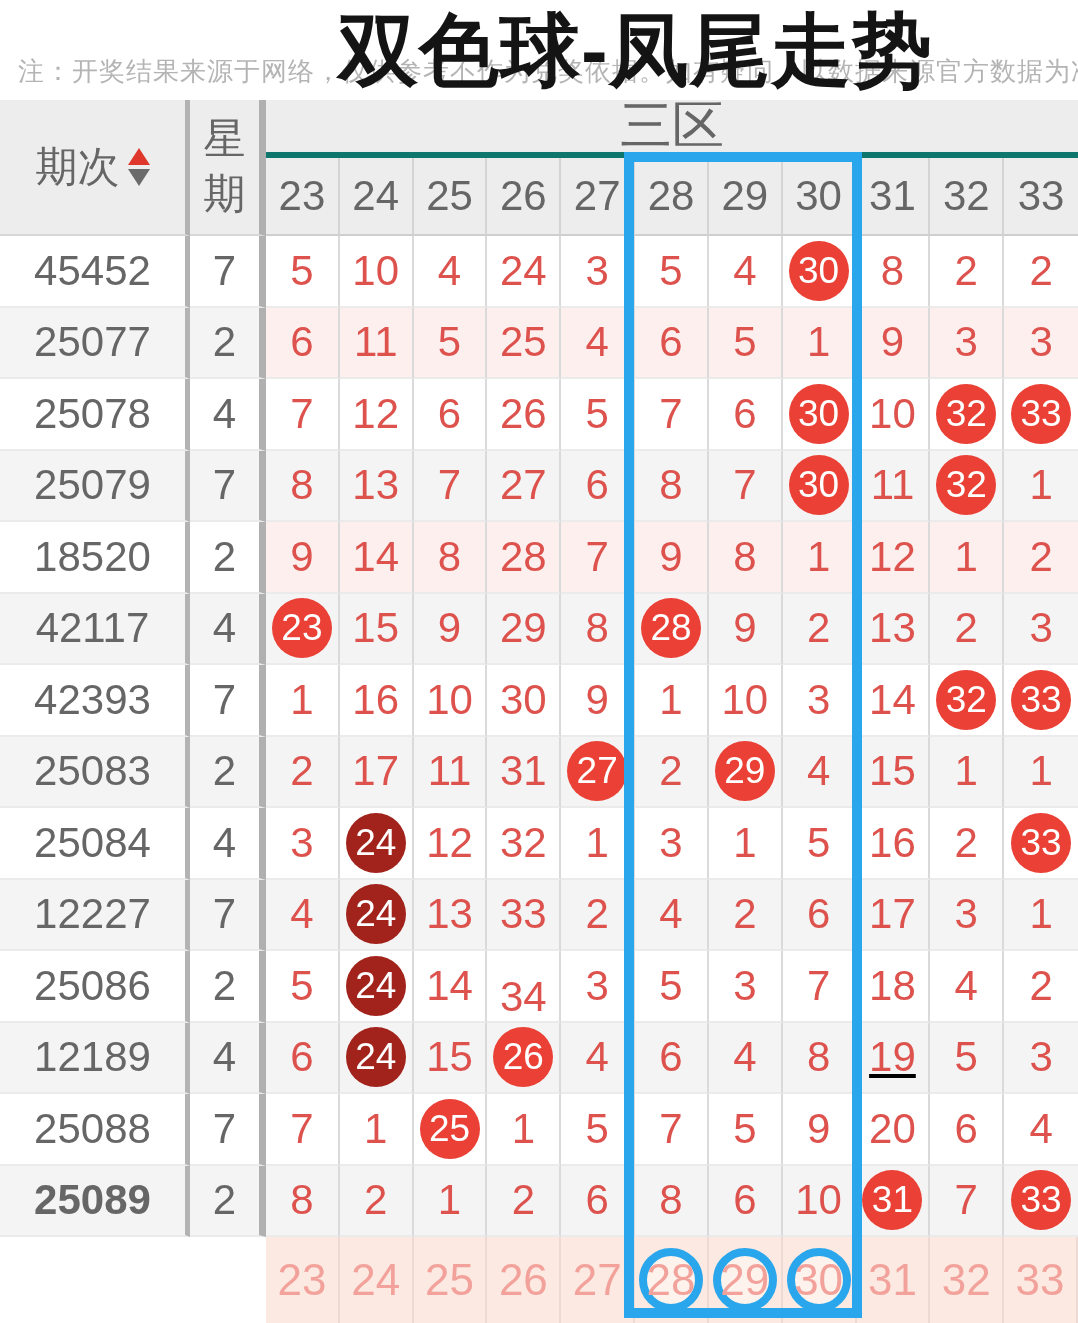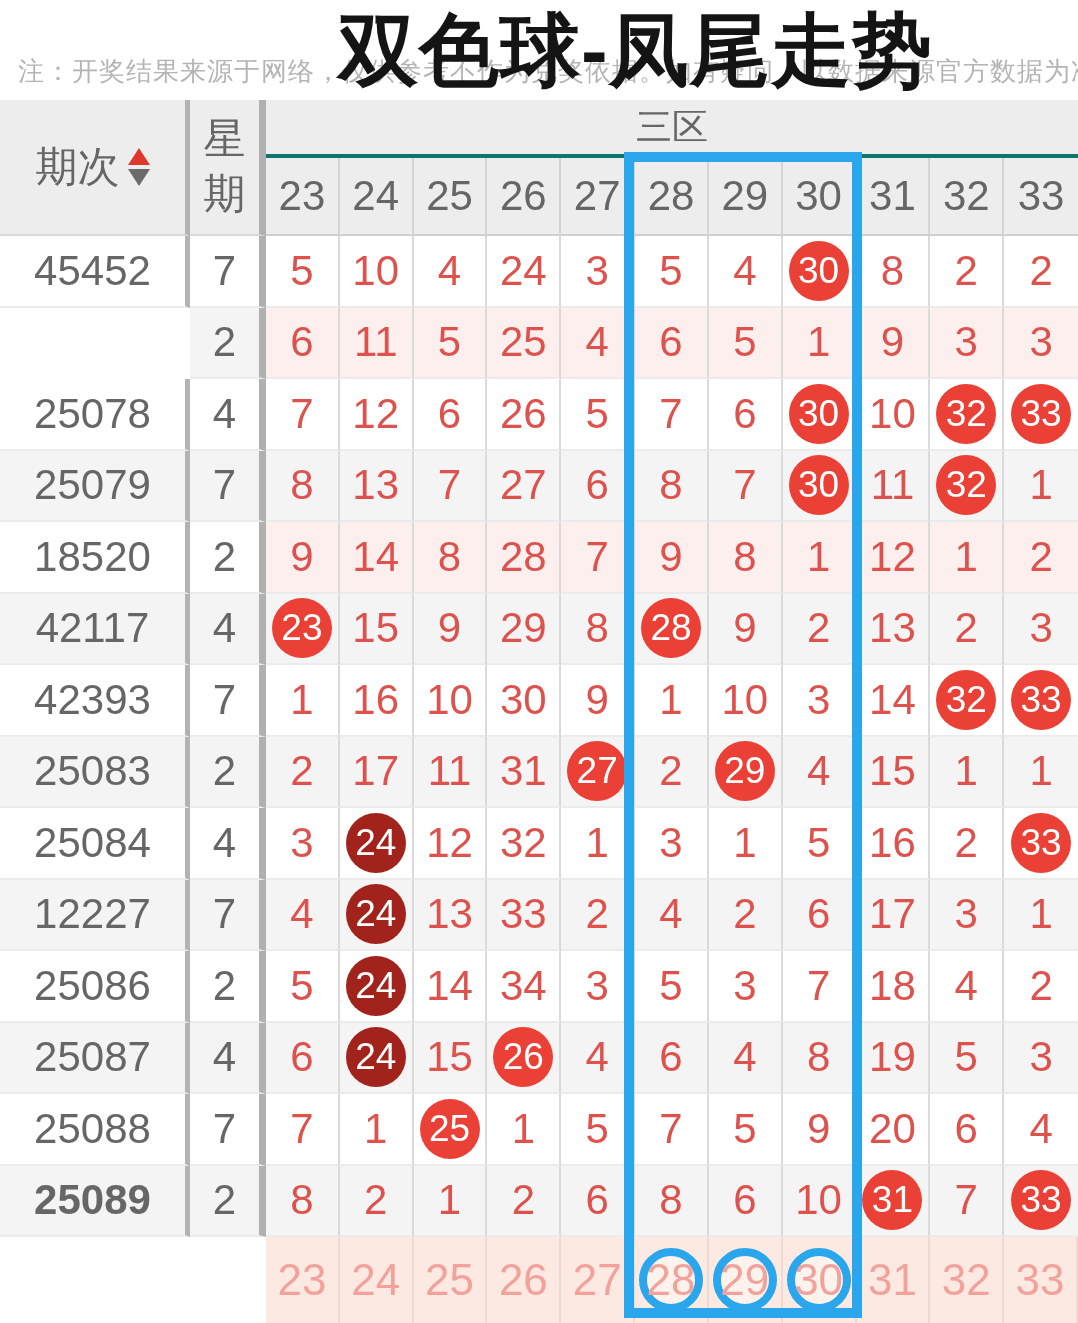--- a/index.html
+++ b/index.html
@@ -13,21 +13,21 @@
     grid-template-columns:190px 76px repeat(11,1fr);
     grid-template-rows:58px 78px repeat(14,71.5px) 86px; }
   .c { display:flex; align-items:center; justify-content:center;
     border-right:2px solid #dadada; border-bottom:2px solid #ebebeb; }
   .hd { background:#ededed; color:#666; }
   .h-period { grid-column:1; grid-row:1/3; border-right:5px solid #b3b3b3;
     border-bottom:2px solid #d8d8d8; font-size:42px; gap:8px; }
   .h-week { grid-column:2; grid-row:1/3; border-right:7px solid #b0b0b0;
     border-bottom:2px solid #d8d8d8; font-size:42px; flex-direction:column; line-height:1.3; }
   .h-zone { grid-column:3/14; grid-row:1; border-right:none;
-    border-bottom:4px solid #0f766e; font-size:36px; }
+    border-bottom:6px solid #0f766e; font-size:52px; }
   .hnum { grid-row:2; border-bottom:2px solid #cfcfcf; font-size:42px; border-right:2px solid #d4d4d4; }
   .sort { display:flex; flex-direction:column; align-items:center; }
   .tri-up { width:0; height:0; border-left:11px solid transparent; border-right:11px solid transparent;
     border-bottom:17px solid #df372b; }
   .tri-down { width:0; height:0; border-left:11px solid transparent; border-right:11px solid transparent;
     border-top:17px solid #6b6b6b; margin-top:4px; }
   .pcell { color:#666; font-size:42px; border-right:5px solid #b3b3b3; }
   .wcell { color:#666; font-size:42px; border-right:7px solid #b0b0b0; }
   .ncell { font-size:42px; }
   .rnum { color:#dd524d; }
@@ -110,20 +110,21 @@
     </div>
     <div class="c ncell white" style="grid-area: 3 / 11;">
       <span class="rnum">8</span>
     </div>
     <div class="c ncell white" style="grid-area: 3 / 12;">
       <span class="rnum">2</span>
     </div>
     <div class="c ncell white last" style="grid-area: 3 / 13;">
       <span class="rnum">2</span>
     </div>
+    <div class="c pcell gray" style="grid-area: 4 / 1;">25077</div>
     <div class="c wcell gray" style="grid-area: 4 / 2;">2</div>
     <div class="c ncell pink" style="grid-area: 4 / 3;">
       <span class="rnum">6</span>
     </div>
     <div class="c ncell pink" style="grid-area: 4 / 4;">
       <span class="rnum">11</span>
     </div>
     <div class="c ncell pink" style="grid-area: 4 / 5;">
       <span class="rnum">5</span>
     </div>
@@ -435,21 +436,21 @@
     <div class="c wcell white" style="grid-area: 13 / 2;">2</div>
     <div class="c ncell white" style="grid-area: 13 / 3;">
       <span class="rnum">5</span>
     </div>
     <div class="c ncell white" style="grid-area: 13 / 4;">
       <span class="ball dark">24</span>
     </div>
     <div class="c ncell white" style="grid-area: 13 / 5;">
       <span class="rnum">14</span>
     </div>
-    <div class="c ncell white" style="grid-area: 13 / 6;">
+    <div class="c ncell white" style="grid-area: 13 / 6; align-items: flex-end;">
       <span class="rnum">34</span>
     </div>
     <div class="c ncell white" style="grid-area: 13 / 7;">
       <span class="rnum">3</span>
     </div>
     <div class="c ncell white" style="grid-area: 13 / 8;">
       <span class="rnum">5</span>
     </div>
     <div class="c ncell white" style="grid-area: 13 / 9;">
       <span class="rnum">3</span>
@@ -459,21 +460,21 @@
     </div>
     <div class="c ncell white" style="grid-area: 13 / 11;">
       <span class="rnum">18</span>
     </div>
     <div class="c ncell white" style="grid-area: 13 / 12;">
       <span class="rnum">4</span>
     </div>
     <div class="c ncell white last" style="grid-area: 13 / 13;">
       <span class="rnum">2</span>
     </div>
-    <div class="c pcell gray" style="grid-area: 14 / 1;">25087</div>
+    <div class="c pcell gray" style="grid-area: 14 / 1;">12189</div>
     <div class="c wcell gray" style="grid-area: 14 / 2;">4</div>
     <div class="c ncell gray" style="grid-area: 14 / 3;">
       <span class="rnum">6</span>
     </div>
     <div class="c ncell gray" style="grid-area: 14 / 4;">
       <span class="ball dark">24</span>
     </div>
     <div class="c ncell gray" style="grid-area: 14 / 5;">
       <span class="rnum">15</span>
     </div>
@@ -485,21 +486,21 @@
     </div>
     <div class="c ncell gray" style="grid-area: 14 / 8;">
       <span class="rnum">6</span>
     </div>
     <div class="c ncell gray" style="grid-area: 14 / 9;">
       <span class="rnum">4</span>
     </div>
     <div class="c ncell gray" style="grid-area: 14 / 10;">
       <span class="rnum">8</span>
     </div>
-    <div class="c ncell gray" style="grid-area: 14 / 11;">
+    <div class="c ncell gray" style="grid-area: 14 / 11; text-decoration: underline;">
       <span class="rnum">19</span>
     </div>
     <div class="c ncell gray" style="grid-area: 14 / 12;">
       <span class="rnum">5</span>
     </div>
     <div class="c ncell gray last" style="grid-area: 14 / 13;">
       <span class="rnum">3</span>
     </div>
     <div class="c pcell white" style="grid-area: 15 / 1;">25088</div>
     <div class="c wcell white" style="grid-area: 15 / 2;">7</div>

